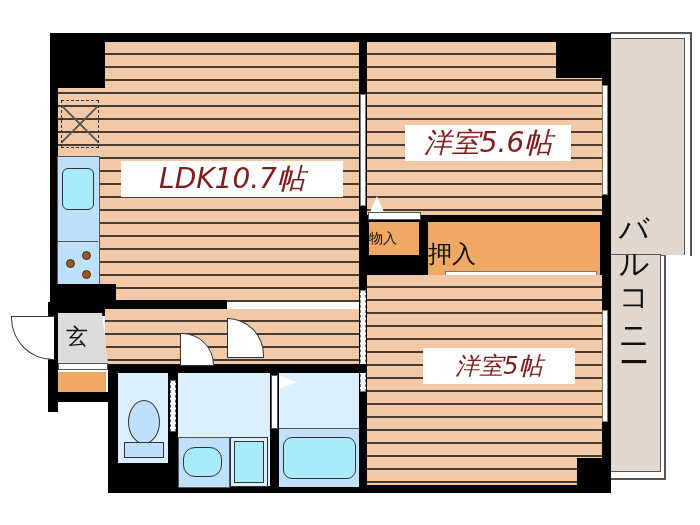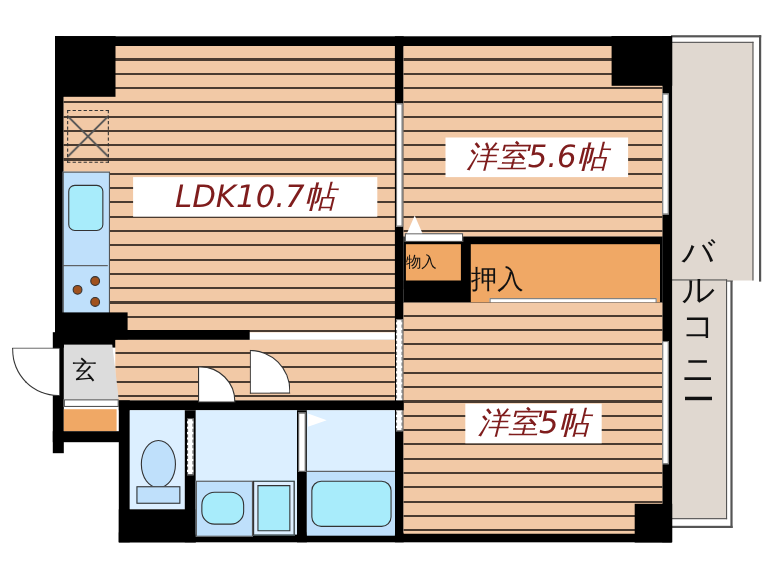--- a/index.html
+++ b/index.html
@@ -68,21 +68,21 @@
 </div>
 <div class="closet" style="left:428px;top:222px;width:172px;height:64px;">
   <span style="font-size:24px;">押入</span>
 </div>
 <div class="window" style="left:445px;top:271px;width:150px;height:4px;"></div>
 <div class="abs" style="left:370px;top:196px;width:0;height:0;border-left:7px solid transparent;border-right:7px solid transparent;border-bottom:16px solid #fff;"></div>
 
 <div class="floor" style="left:367px;top:275px;width:235px;height:210px;"></div>
 <div class="wall" style="left:367px;top:255px;width:58px;height:8px;"></div>
 <div class="wall" style="left:577px;top:458px;width:34px;height:35px;"></div>
-<div class="label" style="left:423px;top:367px;width:124px;height:36px;font-size:28px;">洋室5帖</div>
+<div class="label" style="left:423px;top:348px;width:152px;height:36px;font-size:24px;">洋室5帖</div>
 <div class="window" style="left:602px;top:310px;width:4px;height:110px;"></div>
 
 <div class="floor" style="left:105px;top:309px;width:254px;height:55px;"></div>
 <div class="wall" style="left:108px;top:364px;width:259px;height:9px;"></div>
 
 <div class="wall" style="left:48px;top:302px;width:10px;height:110px;"></div>
 <div class="abs" style="left:58px;top:313px;width:50px;height:50px;background:#dcdcdc;clip-path:polygon(0 0, 88% 0, 100% 100%, 0 100%);"></div>
 <div class="abs" style="left:66px;top:322px;font-size:22px;color:#111;">玄</div>
 <div class="door" style="left:11px;top:316px;width:42px;height:42px;border-radius:0 0 0 42px;border-right:none;border-top:1px solid #333;"></div>
 <div class="abs" style="left:58px;top:363px;width:48px;height:5px;background:#fff;border:1px solid #555;"></div>

